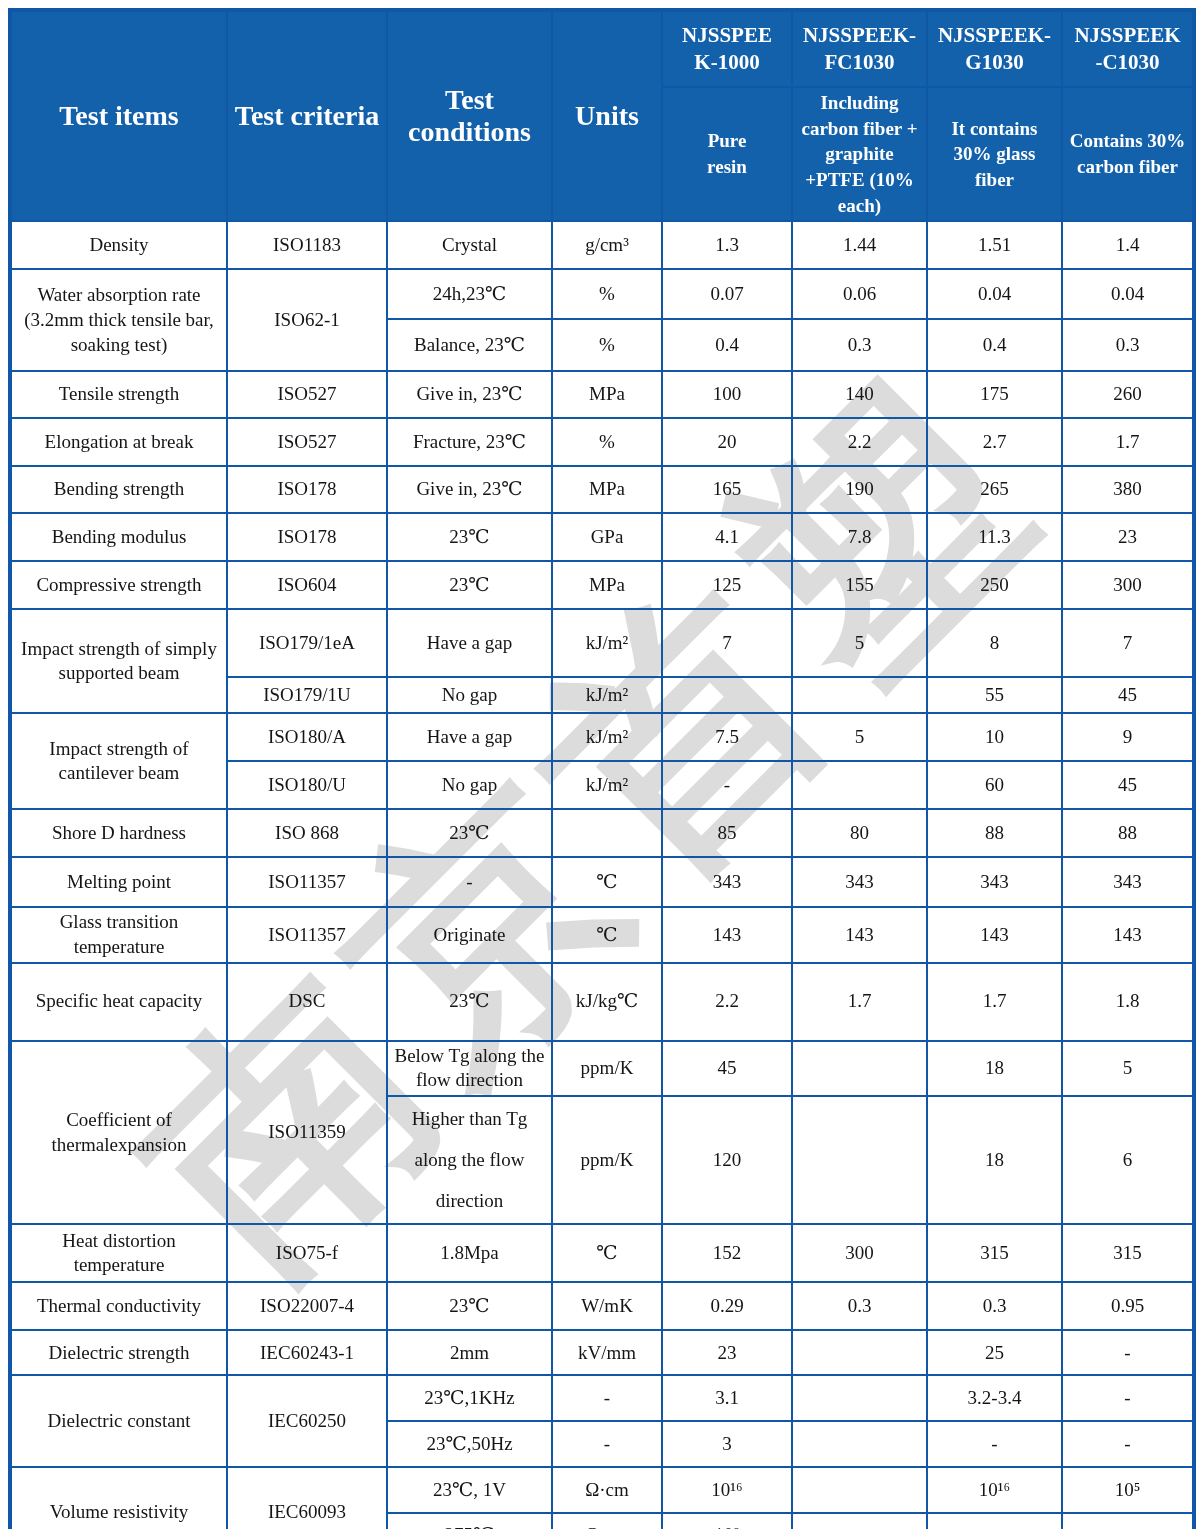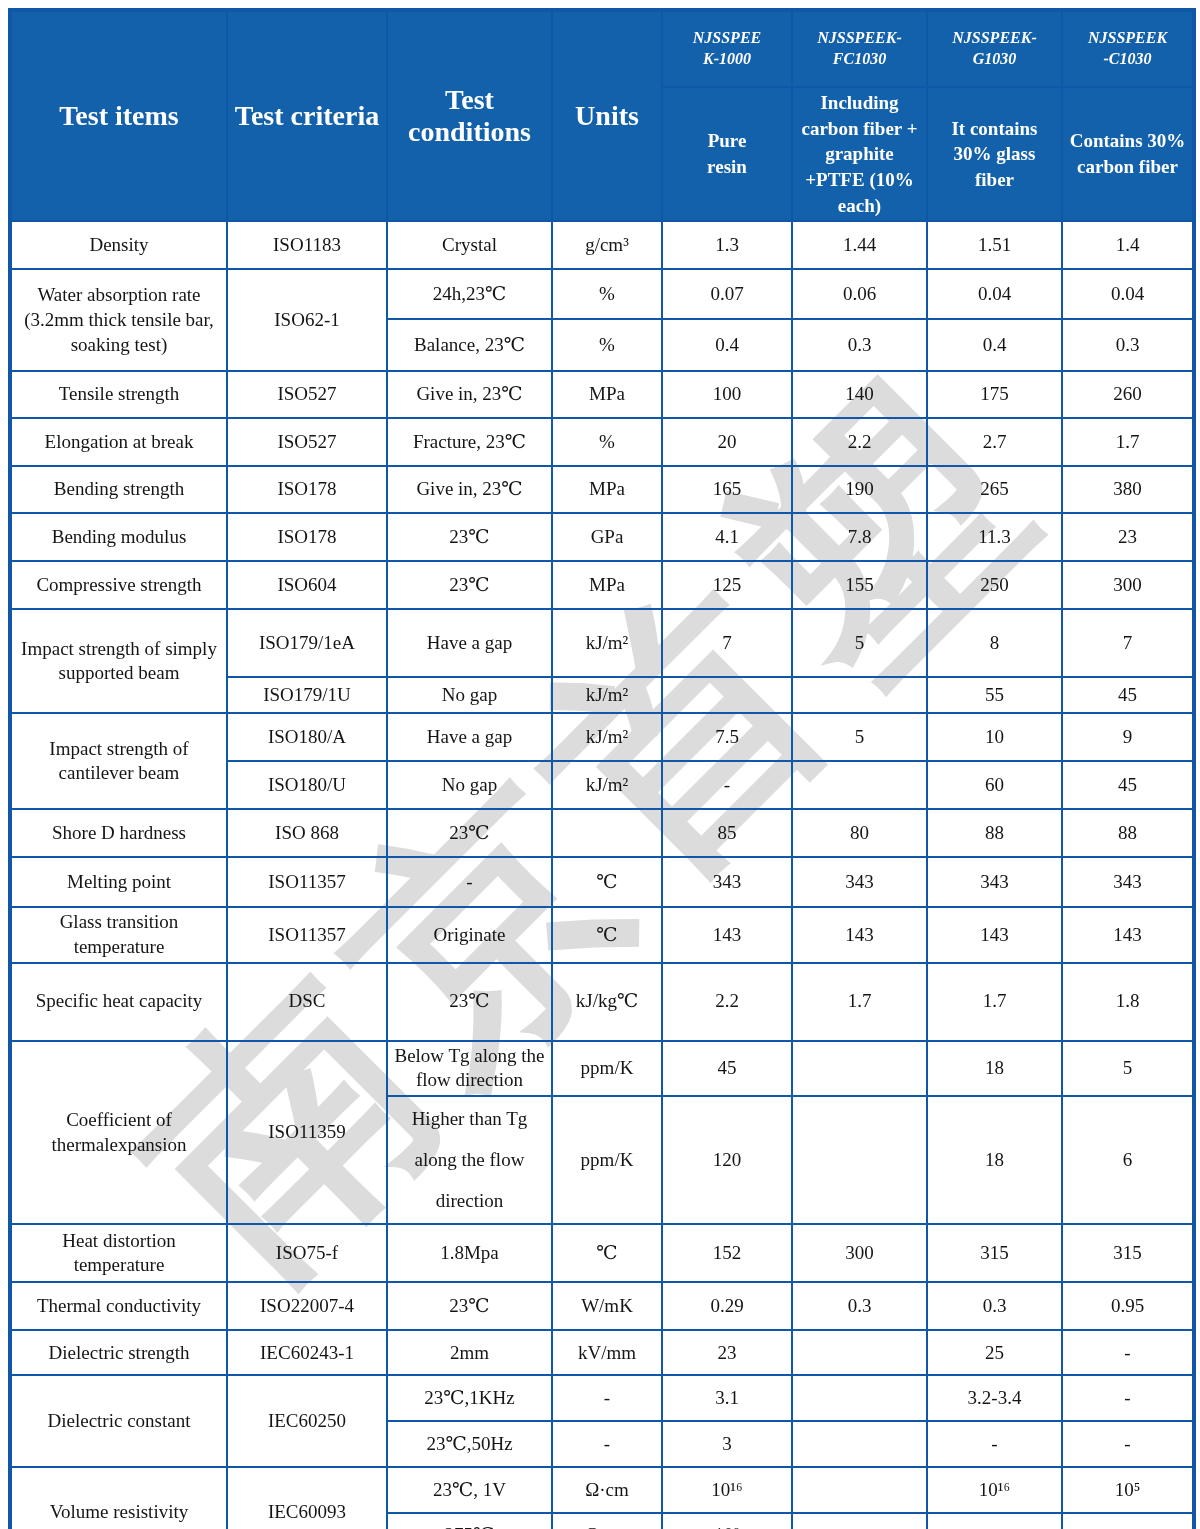--- a/index.html
+++ b/index.html
@@ -36,21 +36,21 @@
     vertical-align:middle;
     padding:2px 5px;
     overflow:hidden;
   }
   .spec th{
     background:#1461ab;
     color:#ffffff;
     font-weight:700;
   }
   .col-head{font-size:28px;}
-  .prod-name{font-size:16px;white-space:pre-line;line-height:1.3;font-style:italic;}
+  .prod-name{font-size:21px;white-space:pre-line;line-height:1.3;}
   .prod-desc{font-size:19px;white-space:pre-line;line-height:1.35;}
   .spec td{
     font-size:19px;
     color:#151515;
     background:transparent;
     line-height:1.3;
   }
   td.tall{line-height:2.15;margin-top:37px;}
 </style>
 </head>

